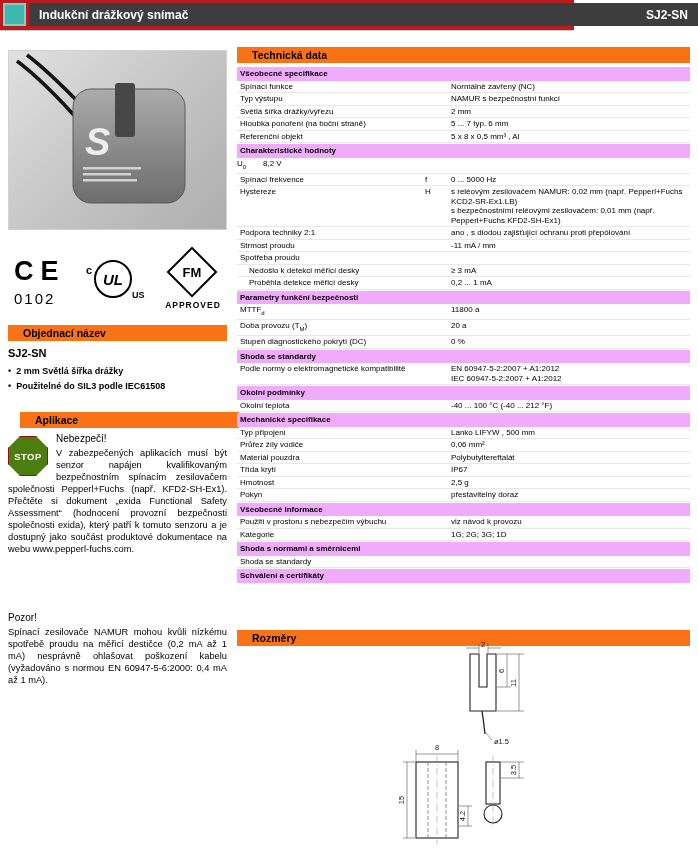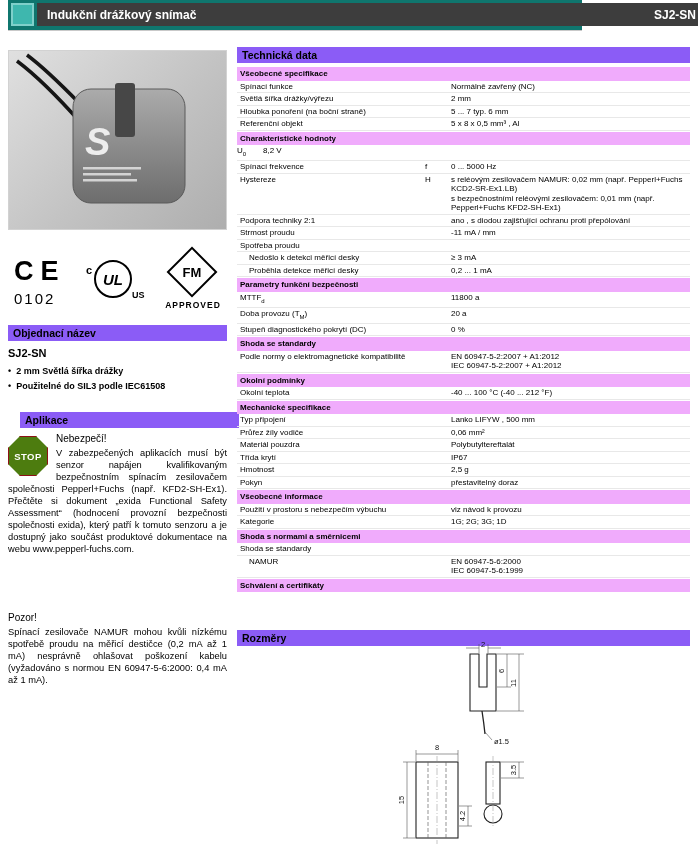--- a/index.html
+++ b/index.html
@@ -2,28 +2,28 @@
 <html><head>
 <meta charset="utf-8">
 <style>
   *{margin:0;padding:0;box-sizing:border-box}
   html,body{width:698px;height:865px}
   body{position:relative;background:#fff;color:#000;overflow:hidden;
        font-family:"Liberation Sans","DejaVu Sans",sans-serif}
   .abs{position:absolute}
 
   
-  .topbar{left:8px;top:0;width:574px;height:31px;background:#0f766e;border-bottom:1px solid #c9c9c9}
+  .topbar{left:0;top:0;width:574px;height:31px;background:#b91c1c;border-bottom:1px solid #c9c9c9}
   .teal{left:3px;top:3px;width:23px;height:23px;background:#3eb7ae;border:2px solid #7fd0ca}
   .titlebar{left:29px;top:3px;width:669px;height:23px;background:#3d3d3d;color:#fff;
             display:flex;align-items:center;justify-content:space-between;
             padding:0 10px;font-size:12px;font-weight:bold}
 
   
-  .gbar{background:#8b5cf6;font-weight:bold;font-size:10.5px;padding:2px 5px;color:#000}
+  .gbar{background:#f97316;font-weight:bold;font-size:10.5px;padding:2px 15px;color:#000}
 
   
   .photo{left:8px;top:50px;width:219px;height:180px;
          background:linear-gradient(135deg,#e0e0e0 0%,#c3c3c3 55%,#aeaeae 100%);
          border:1px solid #d2d2d2}
   .logos{left:8px;top:248px;width:219px;height:72px}
   .ce{position:absolute;left:6px;top:8px;font-size:27px;font-weight:bold;letter-spacing:7px;font-family:"Liberation Sans",sans-serif}
   .ce-num{position:absolute;left:6px;top:42px;font-size:15px;letter-spacing:2px}
   .ul-wrap{position:absolute;left:78px;top:10px;width:52px;height:50px}
   .ul-c{position:absolute;left:0;top:6px;font-size:11px;font-weight:bold}
@@ -148,20 +148,27 @@
 <div class="abs table">
     <div class="tsec">Všeobecné specifikace</div>
     <div class="trow">
       <div class="tlab">Spínací funkce</div>
       <div class="tsym"></div>
       <div class="tval">
         <div>Normálně zavřený (NC)</div>
       </div>
     </div>
     <div class="trow">
+      <div class="tlab">Typ výstupu</div>
+      <div class="tsym"></div>
+      <div class="tval">
+        <div>NAMUR s bezpečnostní funkcí</div>
+      </div>
+    </div>
+    <div class="trow">
       <div class="tlab">Světlá šířka drážky/výřezu</div>
       <div class="tsym"></div>
       <div class="tval">
         <div>2 mm</div>
       </div>
     </div>
     <div class="trow">
       <div class="tlab">Hloubka ponoření (na boční straně)</div>
       <div class="tsym"></div>
       <div class="tval">
@@ -325,28 +332,20 @@
       <div class="tsym"></div>
       <div class="tval">
         <div>1G; 2G; 3G; 1D</div>
       </div>
     </div>
     <div class="tsec">Shoda s normami a směrnicemi</div>
     <div class="trow">
       <div class="tlab">Shoda se standardy</div>
       <div class="tsym"></div>
       <div class="tval"></div>
-    </div>
-    <div class="trow">
-      <div class="tlab ind">NAMUR</div>
-      <div class="tsym"></div>
-      <div class="tval">
-        <div>EN 60947-5-6:2000</div>
-        <div>IEC 60947-5-6:1999</div>
-      </div>
     </div>
     <div class="tsec">Schválení a certifikáty</div>
   </div>
 
 <div class="abs gbar rbar">Rozměry</div>
 
 <svg class="abs dim-svg" style="left:378px;top:640px" width="250" height="218" viewBox="0 0 250 218">
 
   <g stroke="#222" stroke-width="1.1" fill="none">
     <path d="M92,14 h9 v33 h8 v-33 h9 v57 h-26 z"></path>

